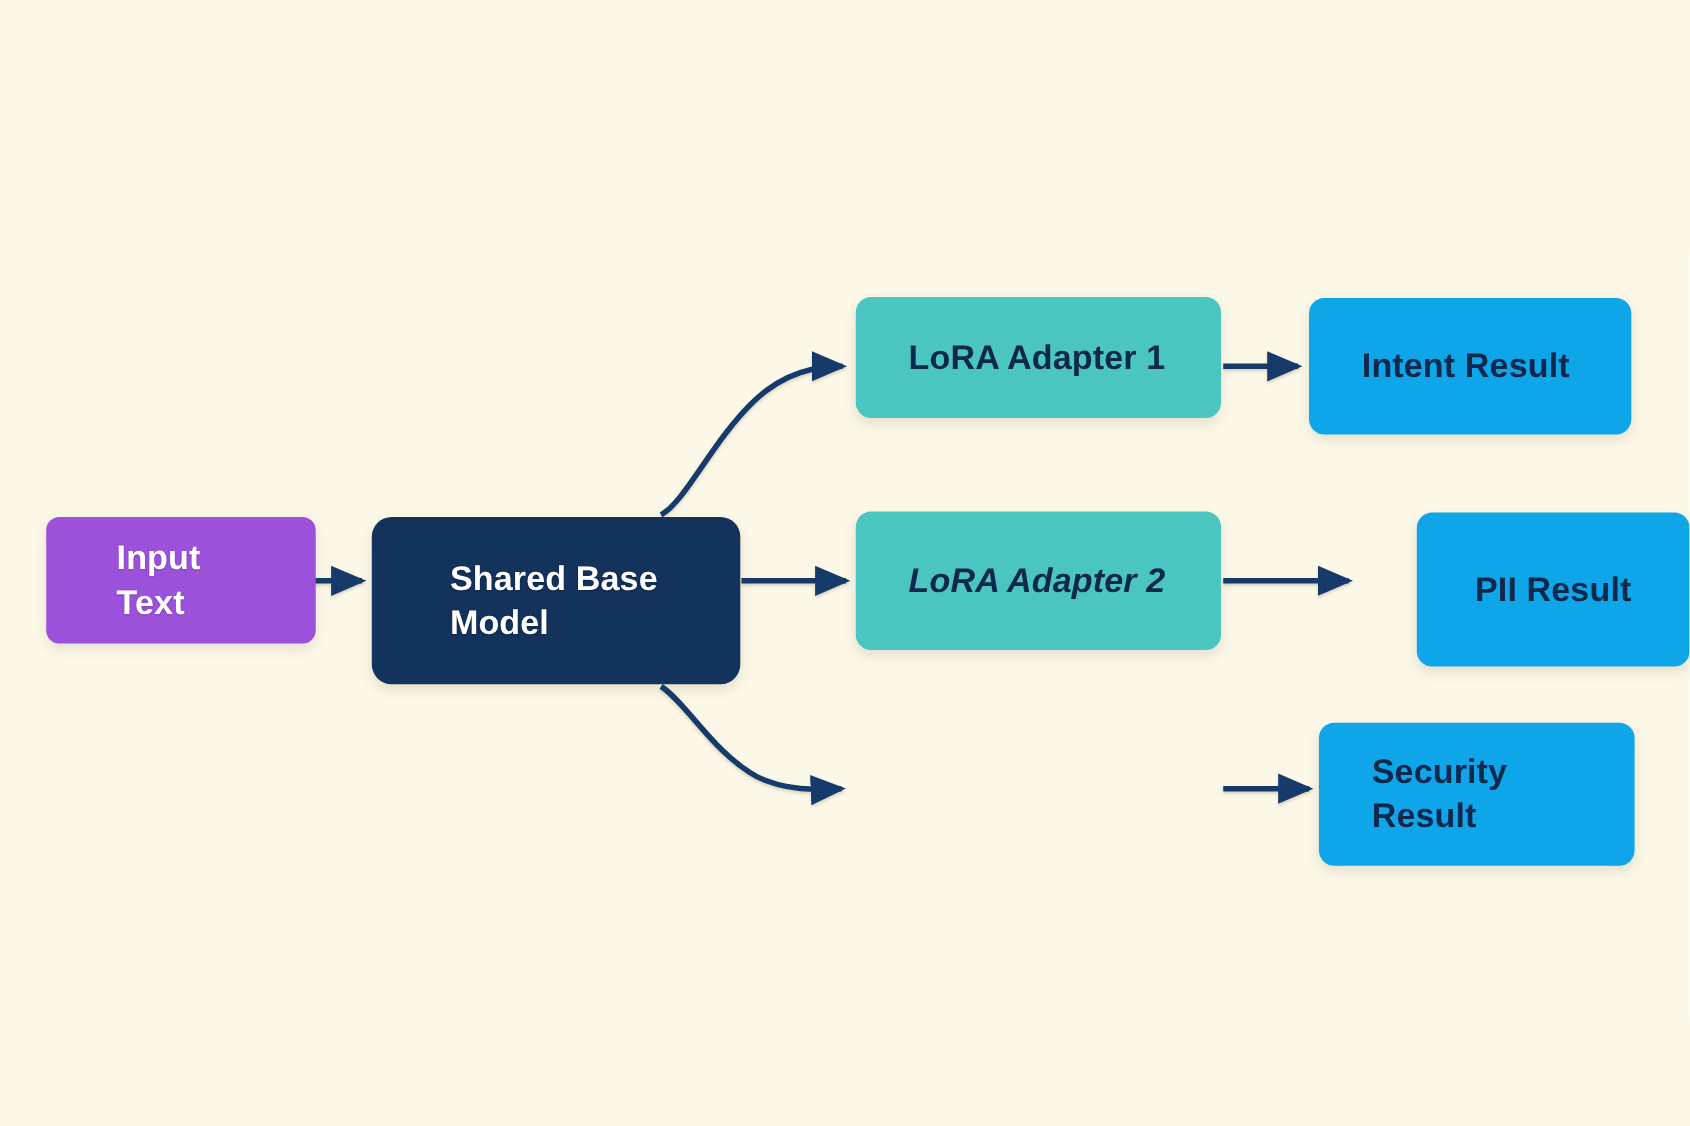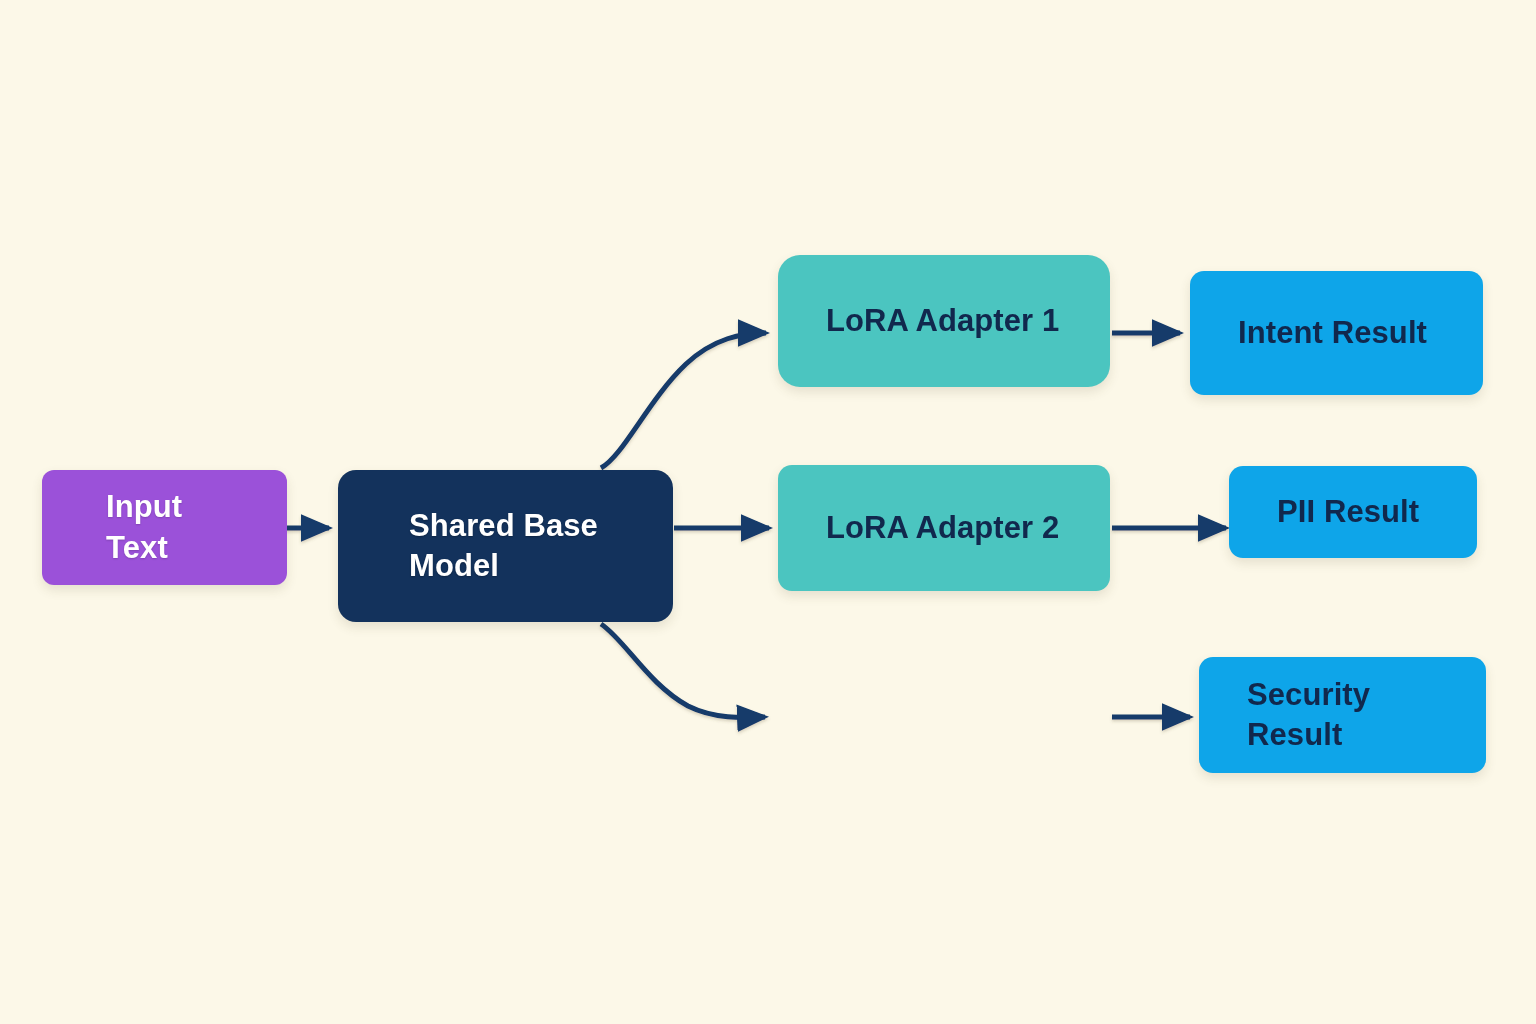--- a/index.html
+++ b/index.html
@@ -71,35 +71,35 @@
   .node-adapter {
     left: 778px;
     width: 332px;
     background: #4bc5c0;
     border-radius: 14px;
     padding: 0 48px;
   }
   .node-adapter .label {
     color: #11284d;
   }
-  .adapter-1 { top: 255px; height: 132px; border-radius: 22px; }
-  .adapter-2 { top: 465px; height: 126px; }
+  .adapter-1 { top: 270px; height: 110px; }
+  .adapter-2 { top: 465px; height: 126px; font-style: italic; }
   .adapter-3 { top: 656px; height: 126px; }
 
   .node-result {
     background: #0ea5e9;
     border-radius: 14px;
     padding: 0 48px;
   }
   .node-result .label {
     color: #11284d;
   }
   .result-1 { left: 1190px; top: 271px; width: 293px; height: 124px; }
-  .result-2 { left: 1229px; top: 466px; width: 248px; height: 92px; }
-  .result-3 { left: 1199px; top: 657px; width: 287px; height: 116px; }
+  .result-2 { left: 1288px; top: 466px; width: 248px; height: 140px; justify-content: center; }
+  .result-3 { left: 1199px; top: 657px; width: 287px; height: 130px; }
 </style>
 </head>
 <body>
 
 <div id="canvas">
 
   <svg id="edges" viewBox="0 0 1536 1024" width="1536" height="1024">
     <defs>
       <marker id="arrowhead" markerWidth="7" markerHeight="7" refX="5.6" refY="3" orient="auto" markerUnits="strokeWidth">
         <path d="M0,0.25 L6.4,3 L0,5.75 Z" fill="#123a6b"></path>

